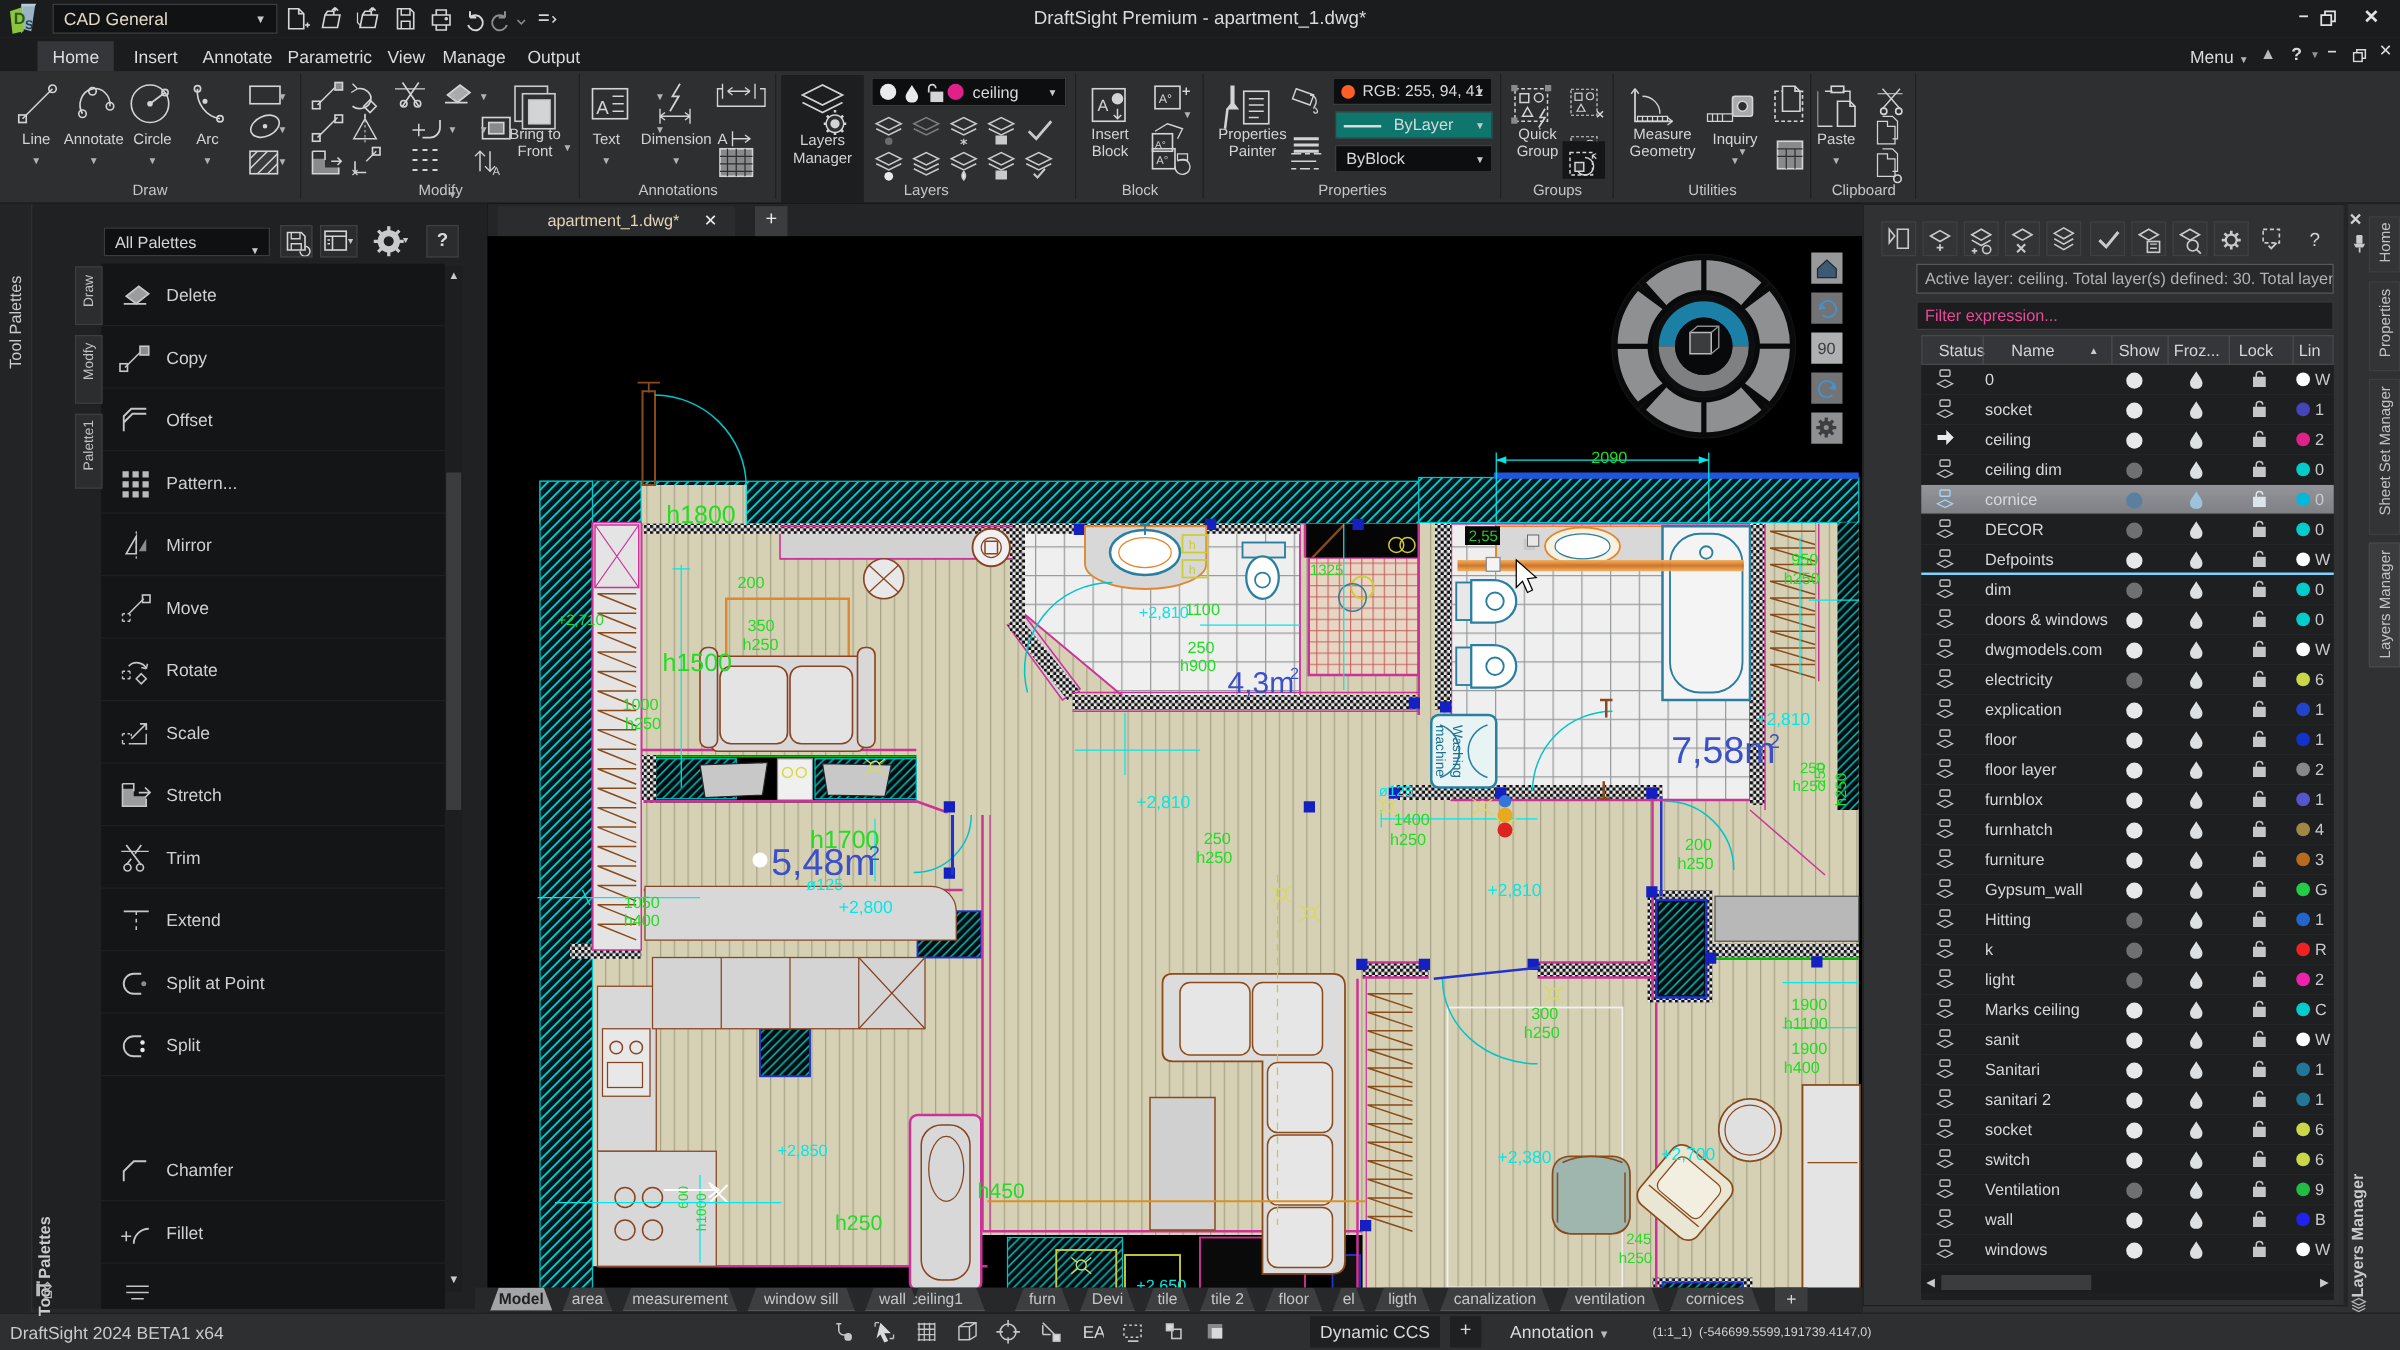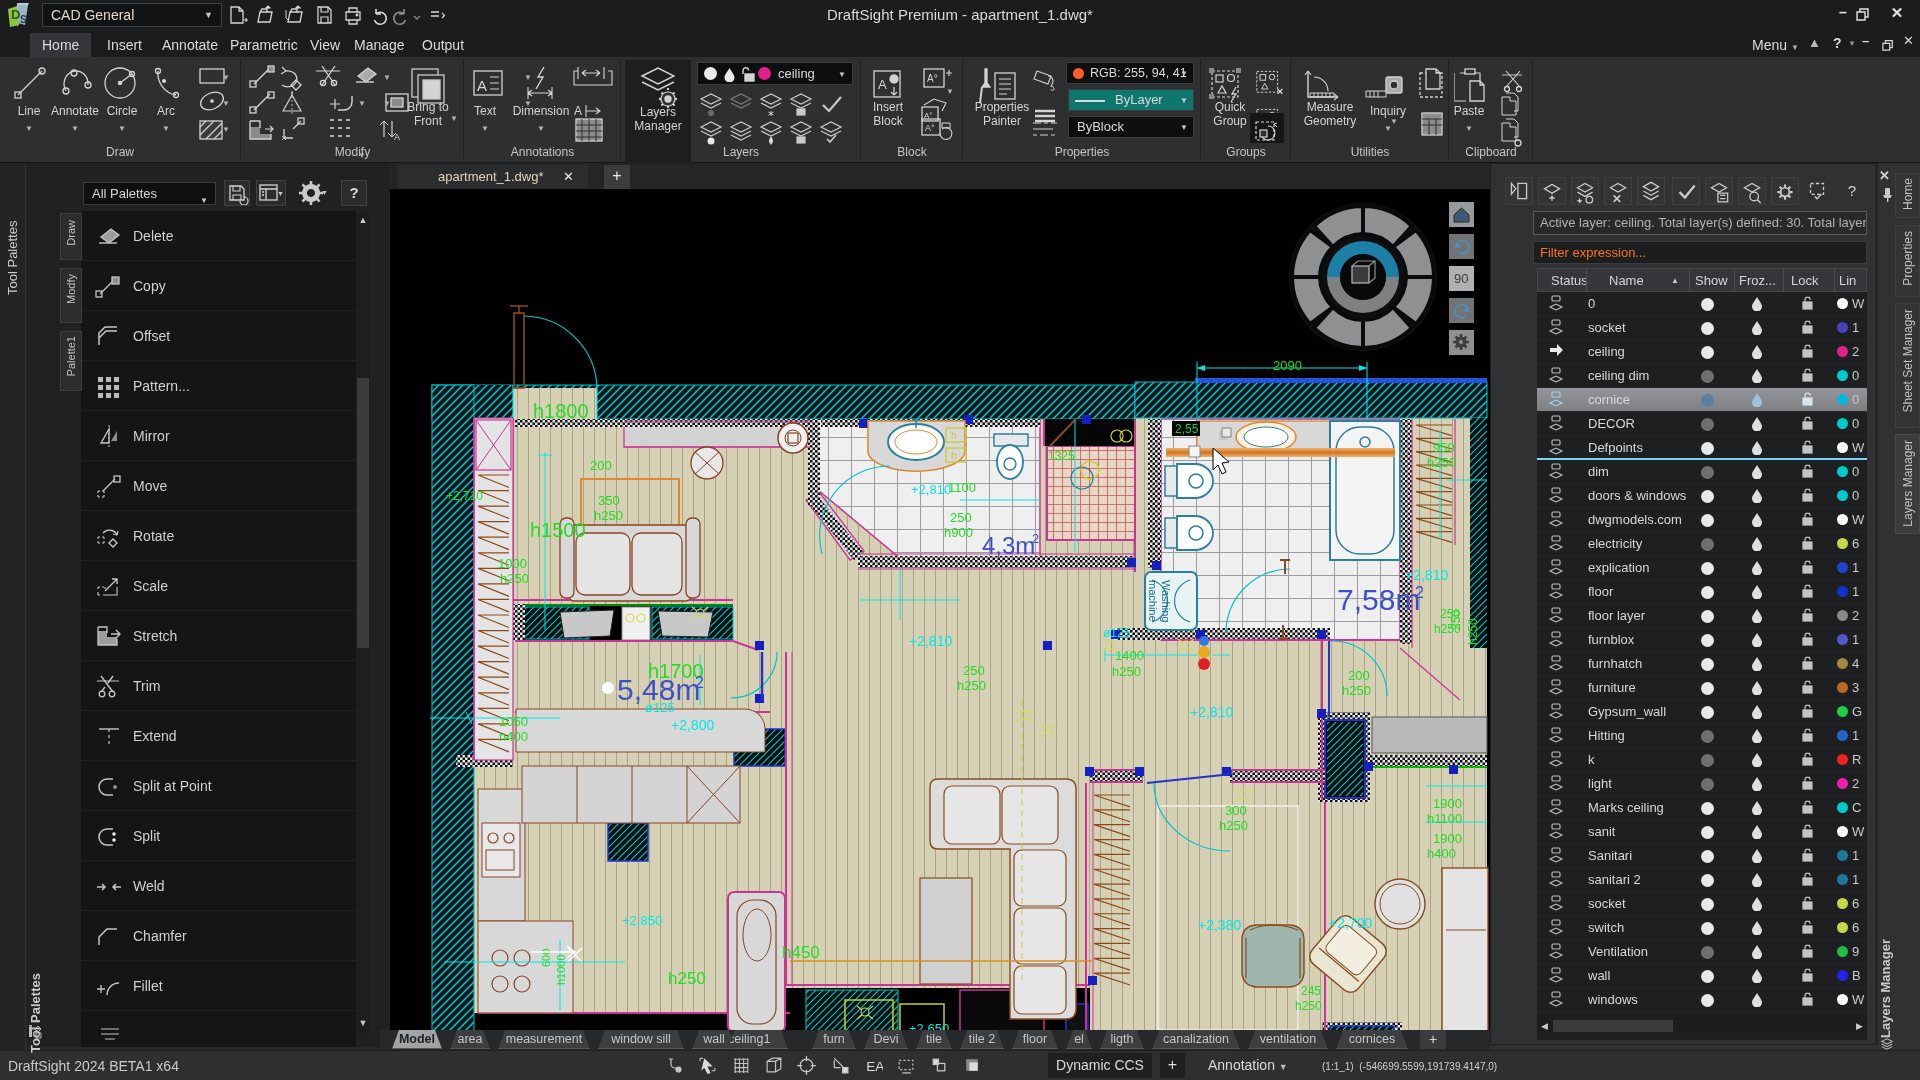--- a/index.html
+++ b/index.html
@@ -526,26 +526,20 @@
           <span>Split at Point</span>
         </div>
         <div class="prow" style="top:600px">
           <svg style="position:absolute;left:12px;top:10px" width="32" height="32" viewBox="0 0 32 32" fill="none" stroke="#c4c6c8" stroke-width="1.3">
             <path d="M20 8 h-6 a8 8 0 0 0 0 16 h6" stroke-width="1.5"></path>
             <circle cx="21" cy="13" r="1.8" fill="#e8eaec" stroke="none"></circle>
             <circle cx="21" cy="19" r="1.8" fill="#e8eaec" stroke="none"></circle>
           </svg>
           <span>Split</span>
         </div>
-        <div class="prow" style="top:650px">
-          <svg style="position:absolute;left:12px;top:10px" width="32" height="32" viewBox="0 0 32 32" fill="none" stroke="#c4c6c8" stroke-width="1.3">
-            <path d="M4 16 h8 m-3 -3 l3 3 l-3 3 M28 16 h-8 m3 -3 l-3 3 l3 3" stroke-width="1.5"></path>
-          </svg>
-          <span>Weld</span>
-        </div>
         <div class="prow" style="top:700px">
           <svg style="position:absolute;left:12px;top:10px" width="32" height="32" viewBox="0 0 32 32" fill="none" stroke="#c4c6c8" stroke-width="1.3">
             <path d="M6 24 v-8 l8 -8 h10" stroke-width="1.5"></path>
           </svg>
           <span>Chamfer</span>
         </div>
         <div class="prow" style="top:750px">
           <svg style="position:absolute;left:12px;top:10px" width="32" height="32" viewBox="0 0 32 32" fill="none" stroke="#c4c6c8" stroke-width="1.3">
             <path d="M14 24 a12 12 0 0 1 12 -12" stroke-width="1.5"></path>
             <path d="M4 18 h8 M8 14 v8" stroke-width="1.3"></path>
@@ -1084,21 +1078,21 @@
         </g>
       </svg></div>
     <div class="abs" style="left:314px;top:14px;width:28px;height:28px;"><svg width="26" height="26" viewBox="-2 -2 24 24" stroke="#c8cacc" fill="none" stroke-width="1.2">
         <rect x="4" y="4" width="12" height="10" fill="none" stroke-dasharray="3 2"></rect>
         <path d="M8 16 l2 2 l4 -4" stroke-width="1.4"></path>
       </svg></div>
     <div class="abs" style="left:349px;top:14px;width:28px;height:28px;"><svg width="26" height="26" viewBox="-2 -2 24 24" stroke="#c8cacc" fill="none" stroke-width="1.2">
         <text x="6" y="16" font-size="14" fill="#d2d4d6" stroke="none">?</text>
       </svg></div>
   <div class="abs" style="left:43px;top:48px;width:334px;height:24px;background:#27292b;border:1px solid #56585a;color:#b0b2b4;font-size:13px;line-height:22px;padding-left:6px;white-space:nowrap;overflow:hidden">Active layer: ceiling. Total layer(s) defined: 30. Total layer(s)</div>
-  <div class="abs" style="left:43px;top:78px;width:334px;height:23px;background:#1b1d1f;border:1px solid #3a3c3e;color:#f97316;font-size:13px;line-height:21px;padding-left:6px">Filter expression...</div>
+  <div class="abs" style="left:43px;top:78px;width:334px;height:23px;background:#1b1d1f;border:1px solid #3a3c3e;color:#ec4899;font-size:13px;line-height:21px;padding-left:6px">Filter expression...</div>
   <div class="abs" style="left:47px;top:105px;width:330px;height:772px;background:#1d1f21"></div>
   <div class="abs" style="left:47px;top:105px;width:330px;height:24px;background:#34363a;border:1px solid #46484a;color:#d4d6d8;font-size:13px">
       <span class="abs" style="left:13px;top:4px">Status</span>
       <span class="abs" style="left:71px;top:4px">Name</span>
       <span class="abs" style="left:133px;top:7px;font-size:8px;color:#c8cacc">▲</span>
       <span class="abs" style="left:157px;top:4px">Show</span>
       <span class="abs" style="left:201px;top:4px">Froz...</span>
       <span class="abs" style="left:253px;top:4px">Lock</span>
       <span class="abs" style="left:301px;top:4px">Lin</span>
       <span class="abs" style="left:48px;top:0;width:1px;height:23px;background:#4a4c4e"></span>

